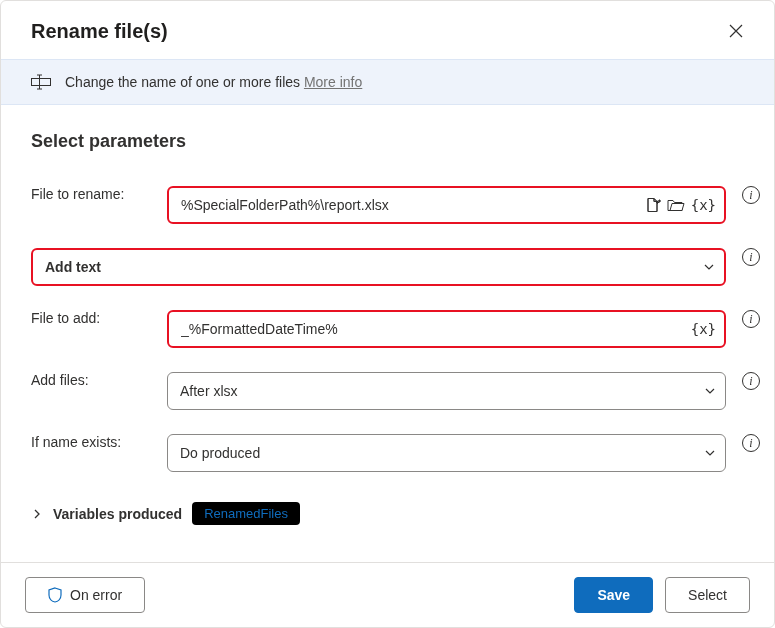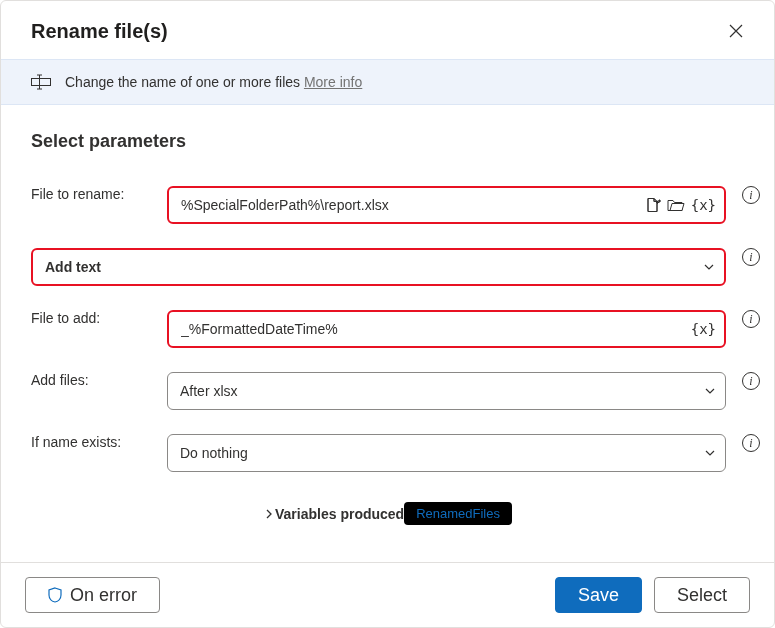--- a/index.html
+++ b/index.html
@@ -100,22 +100,22 @@
     font-family: Georgia, serif;
     font-style: italic;
     font-size: 12px;
     margin-left: 6px;
     cursor: pointer;
     flex-shrink: 0;
   }
   .vars-row {
     display: flex;
     align-items: center;
+    gap: 10px;
     margin: 30px 30px 0 30px;
-    justify-content: center;
   }
   .chevron-right {
     width: 12px; height: 12px;
     display: flex; align-items:center; justify-content:center;
   }
   .vars-label { font-weight: 600; color: #323130; }
   .chip {
     background: #000000;
     color: #0f6cbd;
     padding: 4px 12px;
@@ -128,32 +128,32 @@
     padding: 14px 24px;
     display: flex;
     align-items: center;
   }
   .btn {
     height: 36px;
     padding: 0 22px;
     border: 1px solid #8a8886;
     background: #fff;
     border-radius: 4px;
-    font-size: 18px;
+    font-size: 14px;
     display: inline-flex;
     align-items: center;
     gap: 8px;
     cursor: pointer;
     color: #323130;
   }
   .btn-primary {
     background: #0f6cbd;
     border-color: #0f6cbd;
     color: #fff;
-    font-weight: 400;
+    font-weight: 700;
   }
   .footer-right { margin-left: auto; display: flex; gap: 12px; }
 </style>
 </head>
 <body>
 
 <div class="dialog">
 
   <div class="titlebar">
     <div class="title">Rename file(s)</div>
@@ -228,21 +228,21 @@
         <svg width="14" height="14" viewBox="0 0 14 14">
             <path d="M3 5 L7 9 L11 5" fill="none" stroke="#323130" stroke-width="1.2"></path>
           </svg>
       </div>
       <div class="info-icon">i</div>
     </div>
 
     <div class="field-row">
       <div class="field-label">If name exists:</div>
       <div class="field-control">
-        <div class="field-value">Do nothing</div>
+        <div class="field-value">Do produced</div>
         <svg width="14" height="14" viewBox="0 0 14 14">
             <path d="M3 5 L7 9 L11 5" fill="none" stroke="#323130" stroke-width="1.2"></path>
           </svg>
       </div>
       <div class="info-icon">i</div>
     </div>
 
   </div>
 
   <div class="vars-row">

